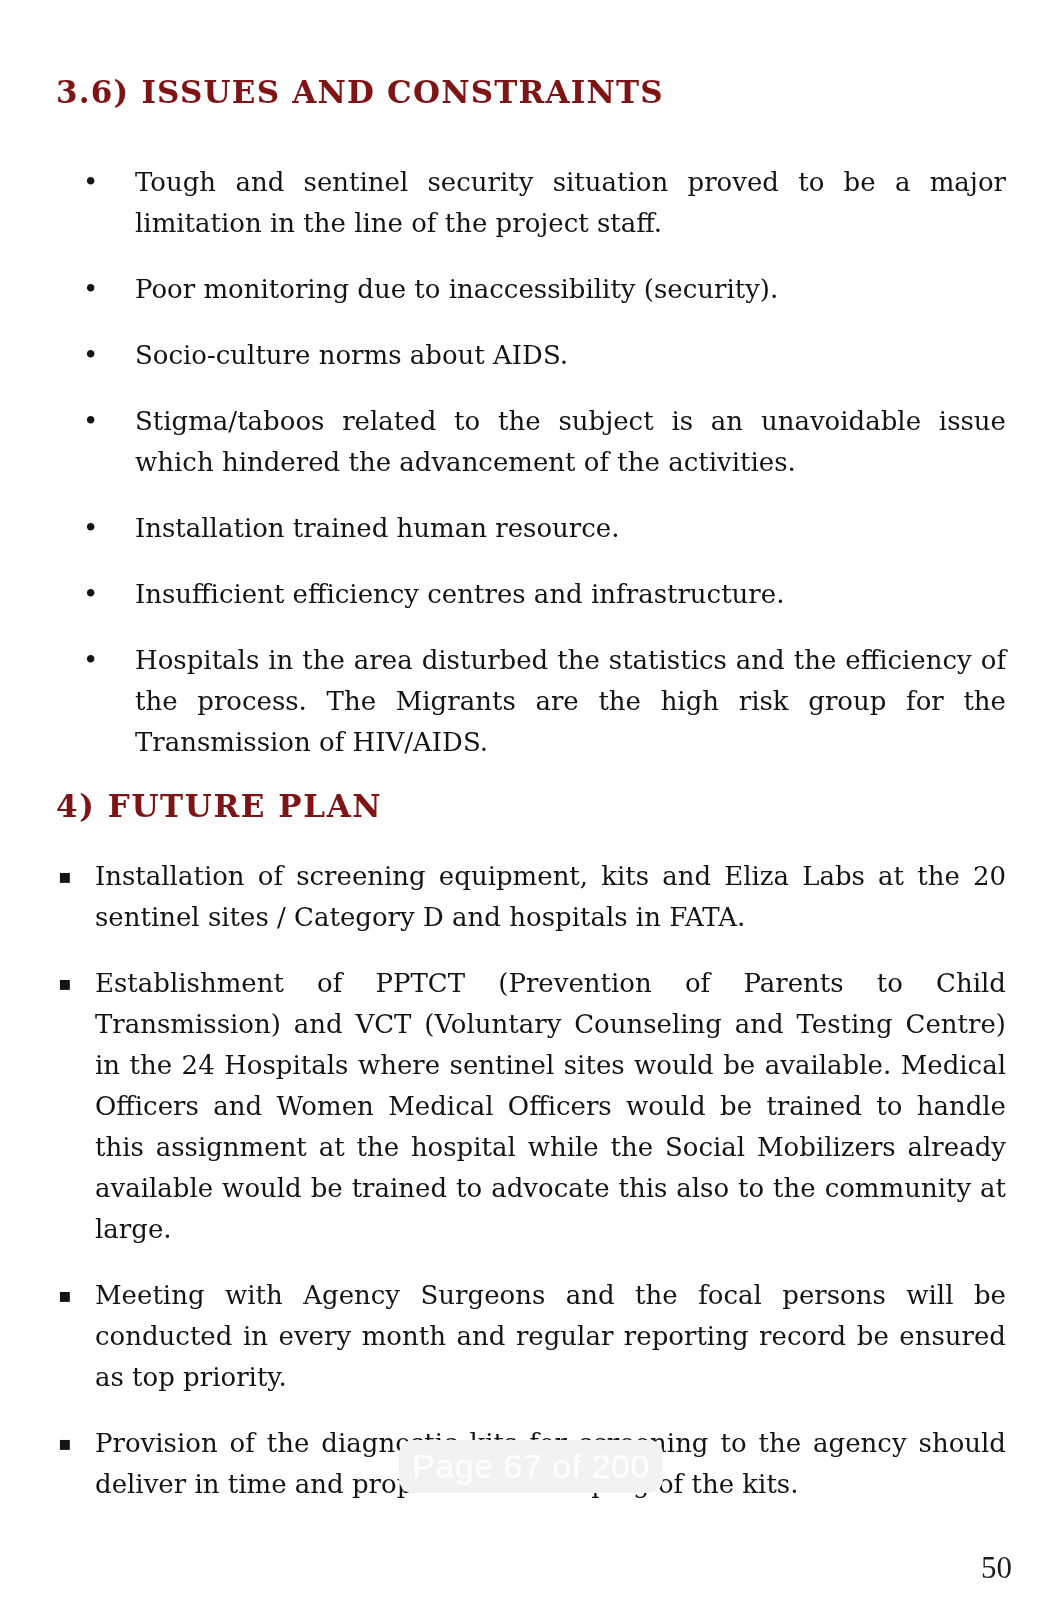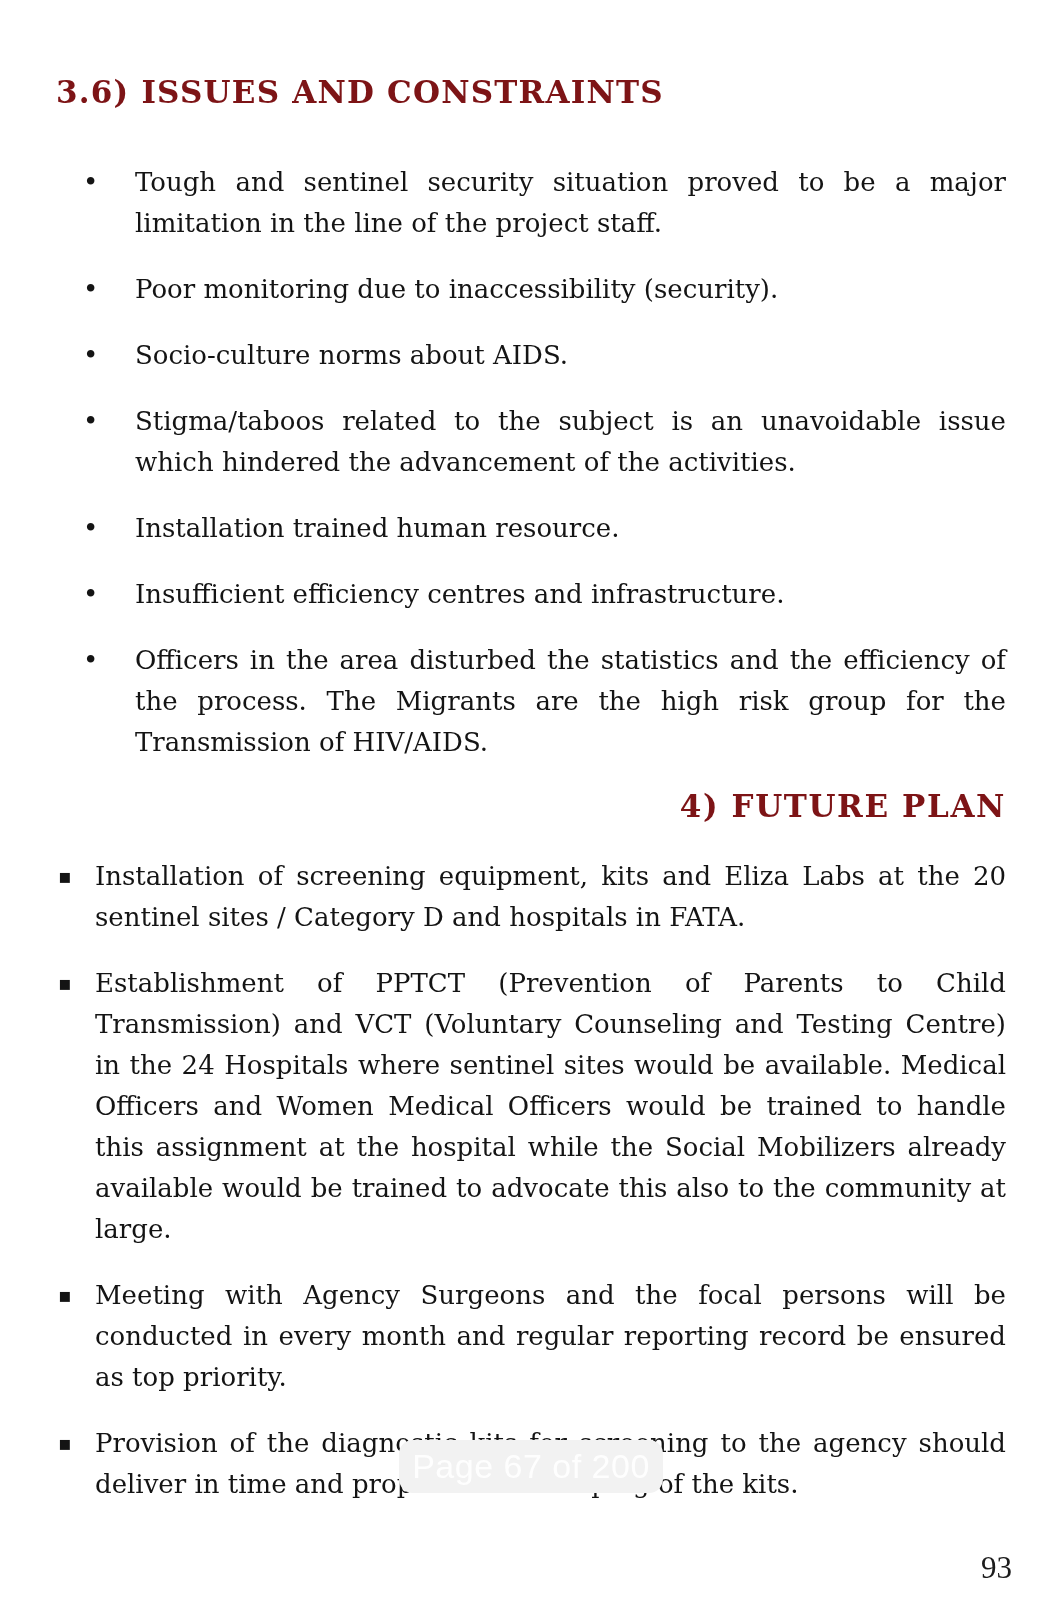--- a/index.html
+++ b/index.html
@@ -19,21 +19,21 @@
   .section-heading{
     margin:0;
     font-size:31px;
     line-height:36px;
     font-weight:bold;
     letter-spacing:1.2px;
     color:var(--heading,#7d1416);
     font-family:"DejaVu Serif", serif;
   }
   .heading-1{margin-bottom:52px;}
-  .heading-2{margin-top:22px;margin-bottom:32px;letter-spacing:1.6px;text-align:right;}
+  .heading-2{margin-top:22px;margin-bottom:32px;letter-spacing:1.6px;}
   .list{margin:0;padding:0;}
   .list-item{
     display:flex;
     font-size:26px;
     line-height:41px;
     margin-bottom:25px;
     text-align:justify;
     color:var(--body-text,#131313);
   }
   .list-2 .list-item:last-child{margin-bottom:0;}
@@ -105,21 +105,21 @@
           <span class="item-text">Installation trained human resource.</span>
         </div>
 
         <div class="list-item">
           <span class="marker">•</span>
           <span class="item-text">Insufficient efficiency centres and infrastructure.</span>
         </div>
 
         <div class="list-item">
           <span class="marker">•</span>
-          <span class="item-text">Officers in the area disturbed the statistics and the efficiency of the process. The Migrants are the high risk group for the Transmission of HIV/AIDS.</span>
+          <span class="item-text">Hospitals in the area disturbed the statistics and the efficiency of the process. The Migrants are the high risk group for the Transmission of HIV/AIDS.</span>
         </div>
       </div>
 
     <h2 class="section-heading heading-2">4) FUTURE PLAN</h2>
 
     <div class="list list-2">
 
         <div class="list-item">
           <span class="marker">▪</span>
           <span class="item-text">Installation of screening equipment, kits and Eliza Labs at the 20 sentinel sites / Category D and hospitals in FATA.</span>
@@ -138,14 +138,14 @@
         <div class="list-item">
           <span class="marker">▪</span>
           <span class="item-text">Provision of the diagnostic kits for screening to the agency should deliver in time and proper record keeping of the kits.</span>
         </div>
       </div>
 
   </div>
 
   <div class="page-indicator">Page 67 of 200</div>
 
-  <div class="page-number">93</div>
+  <div class="page-number">50</div>
 </div>
 
 </body></html>

